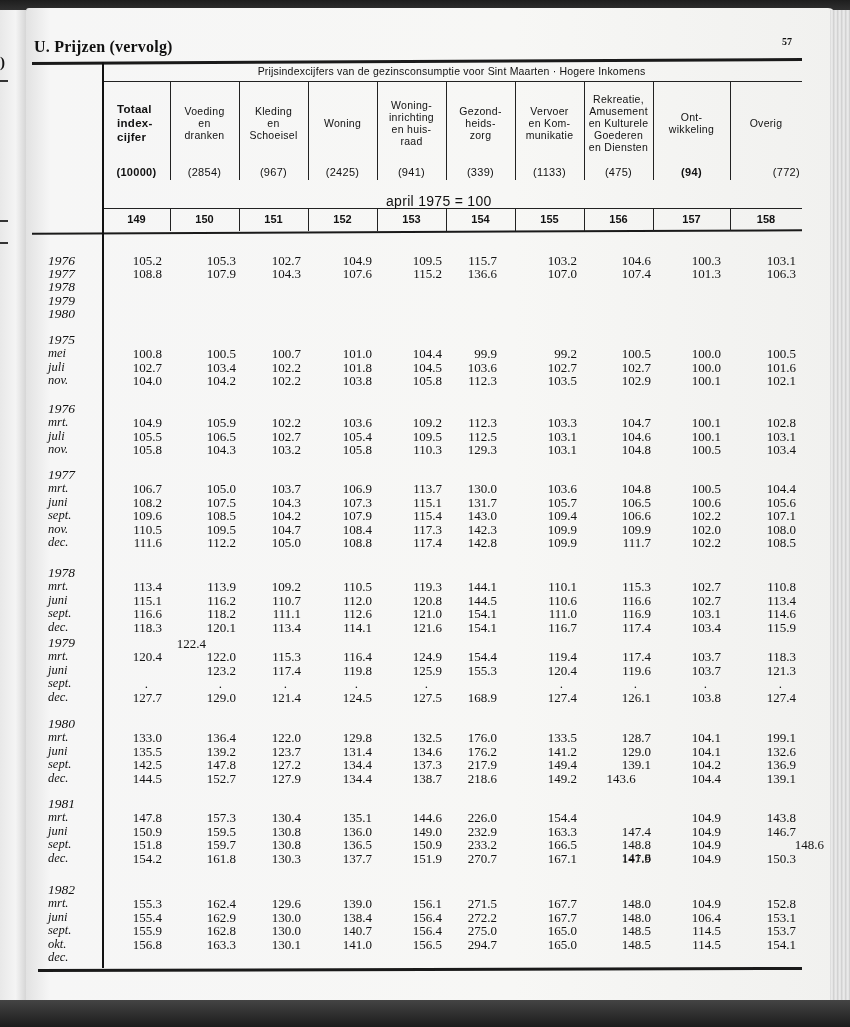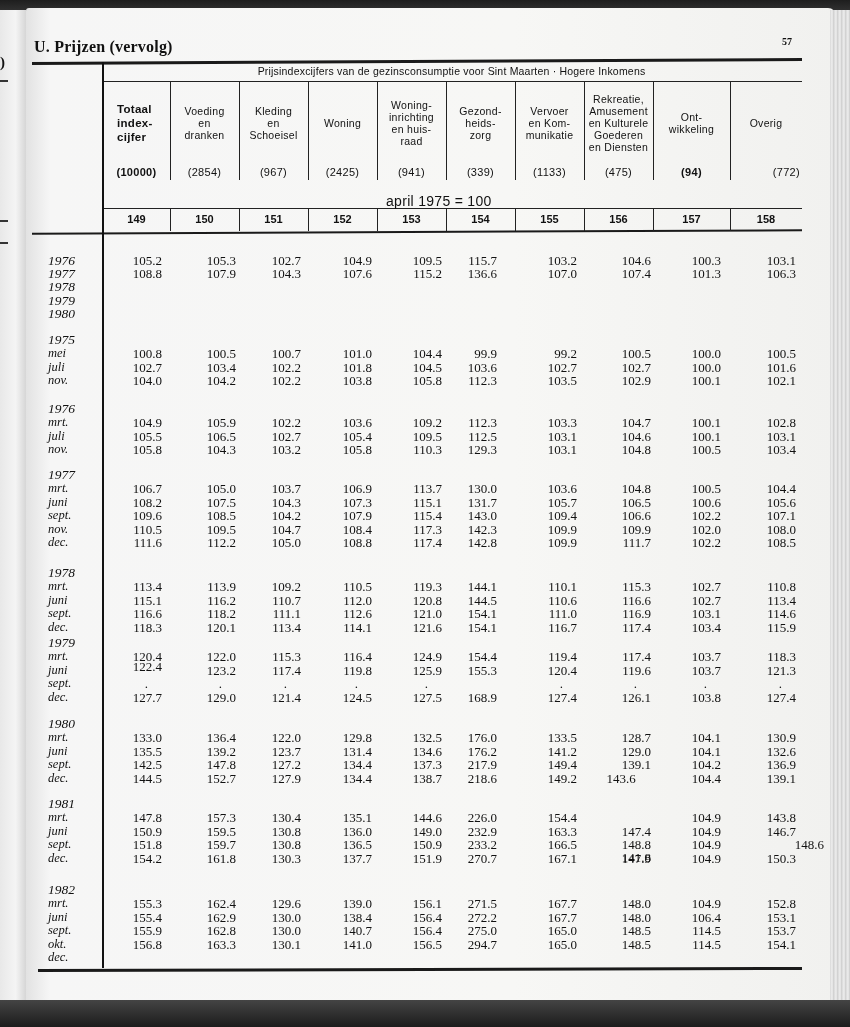--- a/index.html
+++ b/index.html
@@ -382,21 +382,21 @@
     <div class="cell" style="left: 176px; width: 60px; top: 650px;">122.0</div>
     <div class="cell" style="left: 241px; width: 60px; top: 650px;">115.3</div>
     <div class="cell" style="left: 312px; width: 60px; top: 650px;">116.4</div>
     <div class="cell" style="left: 382px; width: 60px; top: 650px;">124.9</div>
     <div class="cell" style="left: 437px; width: 60px; top: 650px;">154.4</div>
     <div class="cell" style="left: 517px; width: 60px; top: 650px;">119.4</div>
     <div class="cell" style="left: 591px; width: 60px; top: 650px;">117.4</div>
     <div class="cell" style="left: 661px; width: 60px; top: 650px;">103.7</div>
     <div class="cell" style="left: 736px; width: 60px; top: 650px;">118.3</div>
     <div class="period-label" style="top: 663.5px;">juni</div>
-    <div class="cell" style="left: 102px; width: 60px; top: 660px;">122.4</div>
+    <div class="cell" style="left: 102px; width: 60px; top: 637px; padding-left: 44px;">122.4</div>
     <div class="cell" style="left: 176px; width: 60px; top: 663.5px;">123.2</div>
     <div class="cell" style="left: 241px; width: 60px; top: 663.5px;">117.4</div>
     <div class="cell" style="left: 312px; width: 60px; top: 663.5px;">119.8</div>
     <div class="cell" style="left: 382px; width: 60px; top: 663.5px;">125.9</div>
     <div class="cell" style="left: 437px; width: 60px; top: 663.5px;">155.3</div>
     <div class="cell" style="left: 517px; width: 60px; top: 663.5px;">120.4</div>
     <div class="cell" style="left: 591px; width: 60px; top: 663.5px;">119.6</div>
     <div class="cell" style="left: 661px; width: 60px; top: 663.5px;">103.7</div>
     <div class="cell" style="left: 736px; width: 60px; top: 663.5px;">121.3</div>
     <div class="period-label" style="top: 677px;">sept.</div>
@@ -424,21 +424,21 @@
     <div class="period-label" style="top: 731px;">mrt.</div>
     <div class="cell" style="left: 102px; width: 60px; top: 731px;">133.0</div>
     <div class="cell" style="left: 176px; width: 60px; top: 731px;">136.4</div>
     <div class="cell" style="left: 241px; width: 60px; top: 731px;">122.0</div>
     <div class="cell" style="left: 312px; width: 60px; top: 731px;">129.8</div>
     <div class="cell" style="left: 382px; width: 60px; top: 731px;">132.5</div>
     <div class="cell" style="left: 437px; width: 60px; top: 731px;">176.0</div>
     <div class="cell" style="left: 517px; width: 60px; top: 731px;">133.5</div>
     <div class="cell" style="left: 591px; width: 60px; top: 731px;">128.7</div>
     <div class="cell" style="left: 661px; width: 60px; top: 731px;">104.1</div>
-    <div class="cell" style="left: 736px; width: 60px; top: 731px;">130.9</div>
+    <div class="cell" style="left: 736px; width: 60px; top: 731px;">199.1</div>
     <div class="period-label" style="top: 744.5px;">juni</div>
     <div class="cell" style="left: 102px; width: 60px; top: 744.5px;">135.5</div>
     <div class="cell" style="left: 176px; width: 60px; top: 744.5px;">139.2</div>
     <div class="cell" style="left: 241px; width: 60px; top: 744.5px;">123.7</div>
     <div class="cell" style="left: 312px; width: 60px; top: 744.5px;">131.4</div>
     <div class="cell" style="left: 382px; width: 60px; top: 744.5px;">134.6</div>
     <div class="cell" style="left: 437px; width: 60px; top: 744.5px;">176.2</div>
     <div class="cell" style="left: 517px; width: 60px; top: 744.5px;">141.2</div>
     <div class="cell" style="left: 591px; width: 60px; top: 744.5px;">129.0</div>
     <div class="cell" style="left: 661px; width: 60px; top: 744.5px;">104.1</div>

